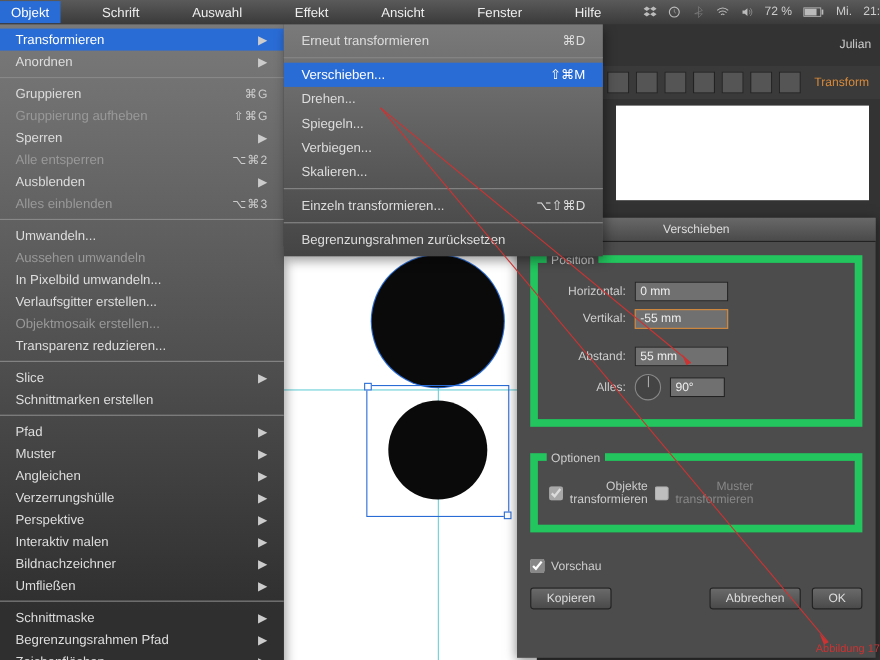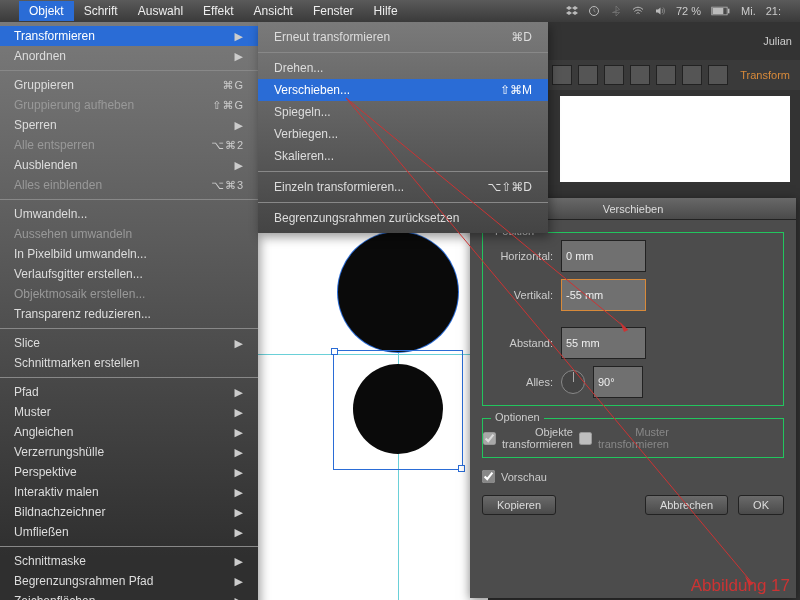--- a/index.html
+++ b/index.html
@@ -1,17 +1,17 @@
 <!DOCTYPE html>
 <html><head>
 <meta charset="utf-8">
 <style>
 * { margin:0; padding:0; box-sizing:border-box; font-family:"Helvetica Neue",Arial,sans-serif; }
 body { width:800px; height:600px; background:#333; overflow:hidden; position:relative; }
-.menubar { height:22px; background:linear-gradient(#5a5a5a,#3a3a3a); display:flex; align-items:center; font-size:12px; color:#eee; padding:0 19px; position:relative; z-index:30; }
+.menubar { height:22px; background:linear-gradient(#5a5a5a,#3a3a3a); display:flex; align-items:center; font-size:12px; color:#eee; padding:0 0; position:relative; z-index:30;gap:28px; }
 .menubar .m { padding:3px 10px; cursor:default; }
 .menubar .m.active { background:#2a6cd6; color:#fff; }
 .menubar .sys { margin-left:auto; display:flex; align-items:center; gap:10px; font-size:11px; color:#ccc; }
 .sys svg{ width:12px; height:12px; fill:#bbb; }
 .dropdown { position:absolute; top:22px; left:0; width:258px; background:linear-gradient(#7a7a7a,#2f2f2f 90%); color:#ddd; font-size:12px; z-index:20; box-shadow:2px 4px 10px rgba(0,0,0,.4); padding:4px 0; }
 .dropdown .item { padding:3px 14px; display:flex; justify-content:space-between; align-items:center; cursor:default; }
 .dropdown .item.hl { background:#2a6cd6; color:#fff; }
 .dropdown .item.dis { color:#999;gap:11px; }
 .dropdown .item .sc { font-size:11px; color:#ccc; letter-spacing:1px;}
 .dropdown .sep { height:1px; background:#888; margin:4px 0; }
@@ -29,34 +29,34 @@
 .guide-h{position:absolute;left:0;width:100%;border-top:1px solid #6ad0d8;top:130px;}
 .guide-v{position:absolute;top:0;height:100%;border-left:1px solid #6ad0d8;left:140px;}
 .topbar2 { position:absolute; top:60px; left:548px; right:0; height:30px; background:#3a3a3a; display:flex; align-items:center; gap:6px; padding:0 4px; }
 .topbar2 .ico{width:20px;height:20px;background:#555;border:1px solid #222;}
 .topbar2 .lbl{ color:#d88a3a; font-size:11px; margin-left:auto; padding:0 6px;}
 .user{position:absolute;top:35px;right:8px;font-size:11px;color:#ccc;}
 .whitebox{position:absolute;top:96px;left:560px;width:230px;height:86px;background:#fff;}
 .dlg { position:absolute; top:198px; left:470px; width:326px; height:400px; background:#4c4c4c; color:#ccc; font-size:11px; box-shadow:0 2px 10px rgba(0,0,0,.5); }
 .dlg .titlebar{height:22px;background:linear-gradient(#686868,#4a4a4a);text-align:center;line-height:22px;font-size:11px;color:#ddd;border-bottom:1px solid #222;}
 .dlg .body{padding:12px;}
-.fieldset{border:1px solid #22c55e;padding:0;margin-bottom:12px;position:relative;}
+.fieldset{border:7px solid #22c55e;padding:10px;margin-bottom:24px;position:relative;}
 .fieldset .leg{position:absolute;top:-8px;left:8px;background:#4c4c4c;padding:0 4px;font-size:11px;}
 .row{display:flex;align-items:center;margin:7px 0;gap:8px;}
 .row label{width:70px;text-align:right;}
-.inp{width:85px;height:32px;background:#707070;border:1px solid #222;color:#eee;font-size:11px;padding:0 4px;text-align:left;}
+.inp{width:85px;height:18px;background:#707070;border:1px solid #222;color:#eee;font-size:11px;padding:0 4px;text-align:left;}
 .inp.hl{border:1px solid #d88a3a;}
 .dial{width:24px;height:24px;border:1px solid #888;border-radius:50%;background:#444;position:relative;}
 .dial::after{content:"";position:absolute;width:1px;height:10px;background:#aaa;left:11px;top:1px;}
 .chk{display:inline-flex;align-items:center;gap:6px;}
 .chk input{accent-color:#888;}
 .btns{display:flex;gap:10px;justify-content:flex-end;margin-top:10px;}
 .btn{background:linear-gradient(#6a6a6a,#4a4a4a);border:1px solid #222;color:#ddd;font-size:11px;padding:3px 14px;border-radius:3px;}
 .redln{position:absolute;pointer-events:none;z-index:40;}
-.redtxt{position:absolute;bottom:4px;right:10px;color:#c33;font-size:17px;z-index:45;text-align:center;}
+.redtxt{position:absolute;bottom:4px;right:0;color:#c33;font-size:10px;z-index:45;text-align:center;}
 </style>
 </head>
 <body>
 
 <div class="menubar">
   <span class="m active">Objekt</span>
   <span class="m">Schrift</span>
   <span class="m">Auswahl</span>
   <span class="m">Effekt</span>
   <span class="m">Ansicht</span>
@@ -207,27 +207,27 @@
       <span class="sc">▶</span>
     </div>
   </div>
 
 <div class="submenu" id="sm">
     <div class="item">
       <span>Erneut transformieren</span>
       <span class="sc">⌘D</span>
     </div>
     <div class="sep"></div>
-    <div class="item">
-      <span>Drehen...</span>
-      <span class="sc"></span>
-    </div>
     <div class="item hl">
       <span>Verschieben...</span>
       <span class="sc">⇧⌘M</span>
+    </div>
+    <div class="item">
+      <span>Drehen...</span>
+      <span class="sc"></span>
     </div>
     <div class="item">
       <span>Spiegeln...</span>
       <span class="sc"></span>
     </div>
     <div class="item">
       <span>Verbiegen...</span>
       <span class="sc"></span>
     </div>
     <div class="item">

